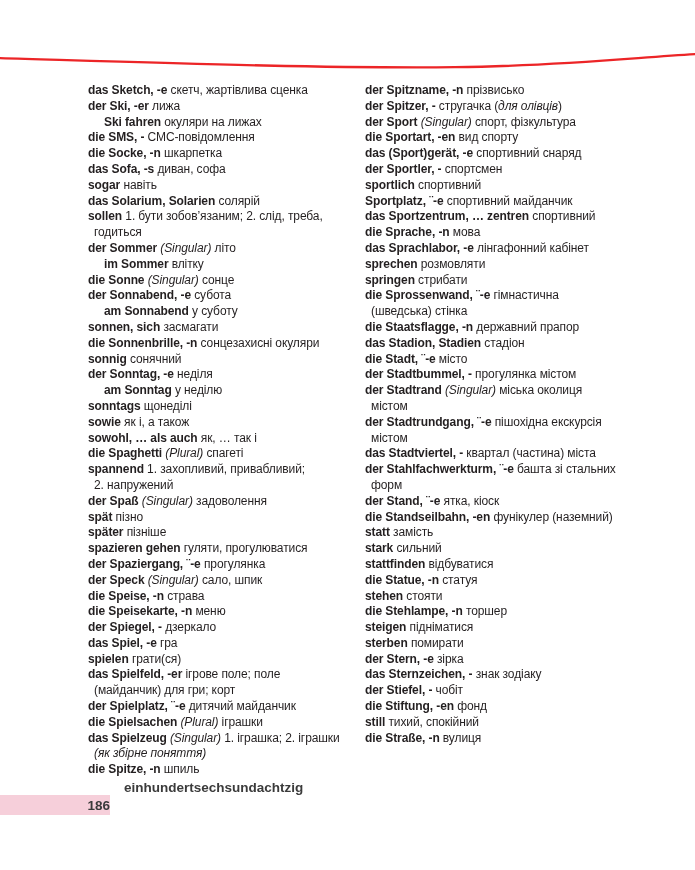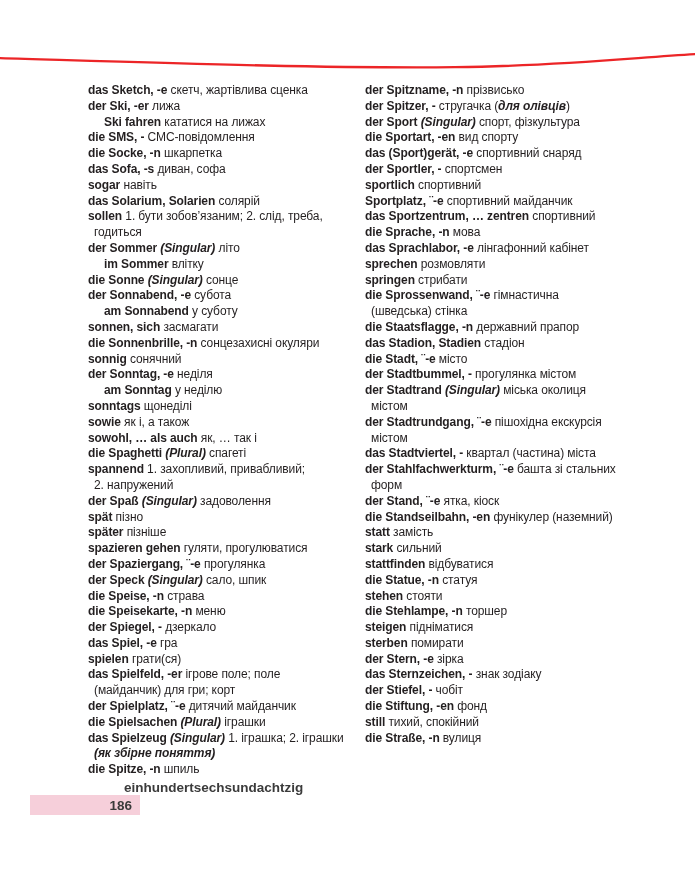--- a/index.html
+++ b/index.html
@@ -10,45 +10,45 @@
   .redline-svg { position:absolute; top:0; left:0; display:block; }
   .col { position:absolute; top:83px; }
   .col-left  { left:88px;  width:277px; }
   .col-right { left:365px; width:300px; }
   .line { font-size:12px; line-height:15.8px; white-space:nowrap; letter-spacing:-0.1px; }
   .ind0 { padding-left:0; }
   .ind1 { padding-left:6px; }
   .ind2 { padding-left:16px; }
   .s-b { font-weight:700; }
   .s-r { font-weight:400; }
-  .s-i { font-style:italic; font-weight:700; }
+  .s-i { font-style:italic; font-weight:400; }
   .footer-strip {
     position:absolute; left:0; top:795px; width:110px; height:20px;
     display:flex; align-items:center; justify-content:flex-end;
-    padding-right:8px; box-sizing:border-box;margin-left:30px;
+    box-sizing:border-box;
   }
   .footer-num  { font-size:13.5px; font-weight:600; color:#3b3b3b; }
   .footer-word {
     position:absolute; left:124px; top:778px; height:20px; line-height:20px;
     font-size:13.5px; font-weight:600; color:#3b3b3b;
   }
 </style>
 </head>
 <body>
 
 <div class="page" style="color: rgb(35, 31, 32);">
 
   <svg class="redline-svg" width="695" height="80" viewBox="0 0 695 80" aria-hidden="true">
     <path id="redline-path" d="M -2 58 C 150 62.5, 320 68.5, 455 67.2 C 560 66, 630 58, 697 54" fill="none" stroke-width="2.3" stroke-linecap="round" stroke="#ec2527"></path>
   </svg>
 
   <div class="col col-left" id="col-0">
       <div class="line ind0"><span class="s-b">das Sketch, -e</span><span class="s-r"> скетч, жартівлива сценка</span></div>
       <div class="line ind0"><span class="s-b">der Ski, -er</span><span class="s-r"> лижа</span></div>
-      <div class="line ind2"><span class="s-b">Ski fahren</span><span class="s-r"> кататися на лижах</span></div>
+      <div class="line ind2"><span class="s-b">Ski fahren</span><span class="s-r"> окуляри на лижах</span></div>
       <div class="line ind0"><span class="s-b">die SMS, -</span><span class="s-r"> СМС-повідомлення</span></div>
       <div class="line ind0"><span class="s-b">die Socke, -n</span><span class="s-r"> шкарпетка</span></div>
       <div class="line ind0"><span class="s-b">das Sofa, -s</span><span class="s-r"> диван, софа</span></div>
       <div class="line ind0"><span class="s-b">sogar</span><span class="s-r"> навіть</span></div>
       <div class="line ind0"><span class="s-b">das Solarium, Solarien</span><span class="s-r"> солярій</span></div>
       <div class="line ind0"><span class="s-b">sollen</span><span class="s-r"> 1. бути зобов’язаним; 2. слід, треба,</span></div>
       <div class="line ind1"><span class="s-r">годиться</span></div>
       <div class="line ind0"><span class="s-b">der Sommer</span><span class="s-i"> (Singular)</span><span class="s-r"> літо</span></div>
       <div class="line ind2"><span class="s-b">im Sommer</span><span class="s-r"> влітку</span></div>
       <div class="line ind0"><span class="s-b">die Sonne</span><span class="s-i"> (Singular)</span><span class="s-r"> сонце</span></div>

